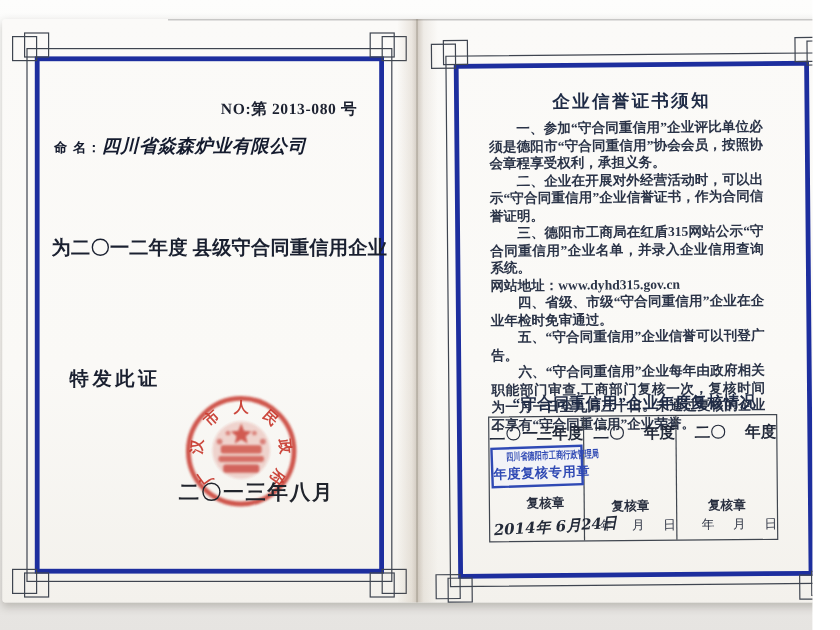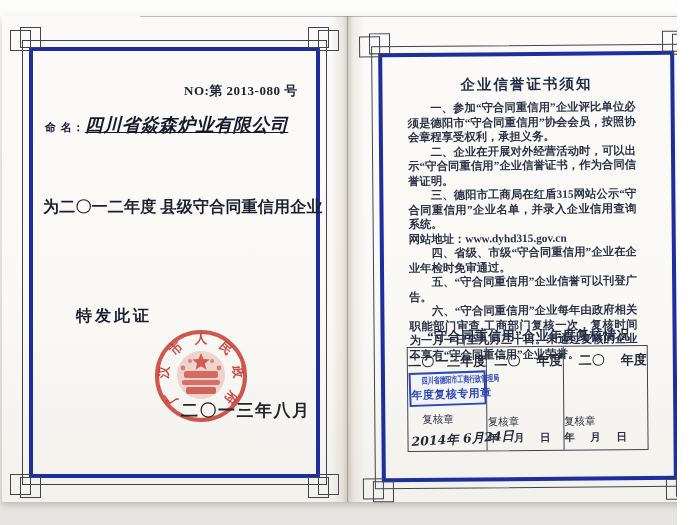--- a/index.html
+++ b/index.html
@@ -26,24 +26,24 @@
   .fold-line{position:absolute;left:347px;top:16px;width:1px;height:486px;
     background:rgba(95,85,70,.35);}
 
   .frame-thin{position:absolute;border:1.5px solid var(--frame-dark);}
   .frame-blue{position:absolute;border:4px solid var(--frame-blue);}
   .csq{position:absolute;width:21px;height:21px;border:1.5px solid var(--frame-dark);background:transparent;}
 
   .serial{position:absolute;left:184px;top:82px;font-size:13px;font-weight:bold;color:#1c2130;letter-spacing:.5px;white-space:nowrap;}
   .name-line{position:absolute;left:45px;top:113px;white-space:nowrap;color:#141b2e;}
   .name-label{font-size:11px;font-weight:bold;letter-spacing:1px;}
-  .company{font-size:18px;font-weight:bold;font-style:italic;letter-spacing:.5px;text-decoration:underline;}
+  .company{font-size:15px;font-weight:bold;font-style:italic;letter-spacing:.5px;}
   .award{position:absolute;left:43px;top:197px;font-size:16px;font-weight:bold;color:#1a2030;letter-spacing:.2px;white-space:nowrap;}
-  .issue{position:absolute;left:76px;top:306px;font-size:16px;font-weight:bold;color:#1a2030;letter-spacing:3px;white-space:nowrap;}
-  .big-date{position:absolute;left:149px;top:399px;font-size:17px;font-weight:bold;color:var(--ink-dark);letter-spacing:1.5px;white-space:nowrap;z-index:6;margin-left:32px;}
+  .issue{position:absolute;left:58px;top:306px;font-size:16px;font-weight:bold;color:#1a2030;letter-spacing:3px;white-space:nowrap;}
+  .big-date{position:absolute;left:149px;top:399px;font-size:17px;font-weight:bold;color:var(--ink-dark);letter-spacing:1.5px;white-space:nowrap;z-index:6;}
 
   .seal-wrap{position:absolute;left:153px;top:328px;width:96px;height:96px;z-index:5;opacity:.93;}
   .seal-ring-text{position:absolute;left:201px;top:376px;width:0;height:0;z-index:5;}
   .seal-ring-text span{position:absolute;left:-8px;top:-9px;width:16px;height:18px;
     text-align:center;font-size:12.5px;font-weight:bold;color:var(--seal-red);opacity:.92;
     transform-origin:50% 50%;}
 
   .notice-title{position:absolute;left:380px;top:75px;width:296px;text-align:center;
     font-size:14.5px;font-weight:bold;letter-spacing:2px;color:#1f2b46;}
   .body-text{position:absolute;left:409px;top:100px;width:228px;font-size:11.3px;
@@ -59,23 +59,23 @@
   .rt-cell:last-child{border-right:none;}
   .rt-c1{width:80px;} .rt-c2{width:77px;} .rt-c3{width:84px;}
   .year-head{margin-top:5px;text-align:right;font-size:13px;font-weight:bold;color:#232a3a;white-space:nowrap;}
   .year-fill{font-style:italic;font-family:"DejaVu Serif",serif;}
   .year-gap{display:inline-block;width:16px;}
   .blue-stamp{position:absolute;left:1px;top:24px;width:77px;border:2px solid var(--stamp-blue);
     color:var(--stamp-blue);text-align:center;padding:1px 0 2px;transform:rotate(-1.5deg);
     background:rgba(235,240,252,.45);z-index:2;}
   .stamp-l1{font-size:8.5px;font-weight:bold;white-space:nowrap;transform:scaleX(.70);transform-origin:center;}
   .stamp-l2{font-size:11px;font-weight:bold;letter-spacing:.5px;white-space:nowrap;}
-  .review-label{position:absolute;bottom:21px;width:100%;text-align:left;font-size:10.5px;font-weight:normal;color:#2a3040;}
+  .review-label{position:absolute;bottom:21px;width:100%;text-align:center;font-size:10.5px;font-weight:bold;color:#2a3040;}
   .rt-c1 .review-label{bottom:24px;padding-left:14px;}
-  .date-blank{position:absolute;bottom:5px;width:100%;text-align:left;font-size:10.5px;font-weight:bold;color:#2a3040;word-spacing:13px;}
+  .date-blank{position:absolute;bottom:5px;width:100%;text-align:right;font-size:10.5px;font-weight:normal;color:#2a3040;word-spacing:13px;}
   .hand-date{position:absolute;bottom:2px;left:3px;width:76px;font-size:12.5px;font-style:italic;
     font-family:"DejaVu Serif",serif;font-weight:bold;color:#232a38;white-space:nowrap;transform:rotate(-3deg);}
   .right-page{position:absolute;left:0;top:0;width:700px;height:525px;transform:rotate(-.5deg);transform-origin:528px 266px;}
 </style>
 </head>
 <body>
 
 <div class="photo">
   <div class="paper"></div>
   <div class="paper-topline"></div>

